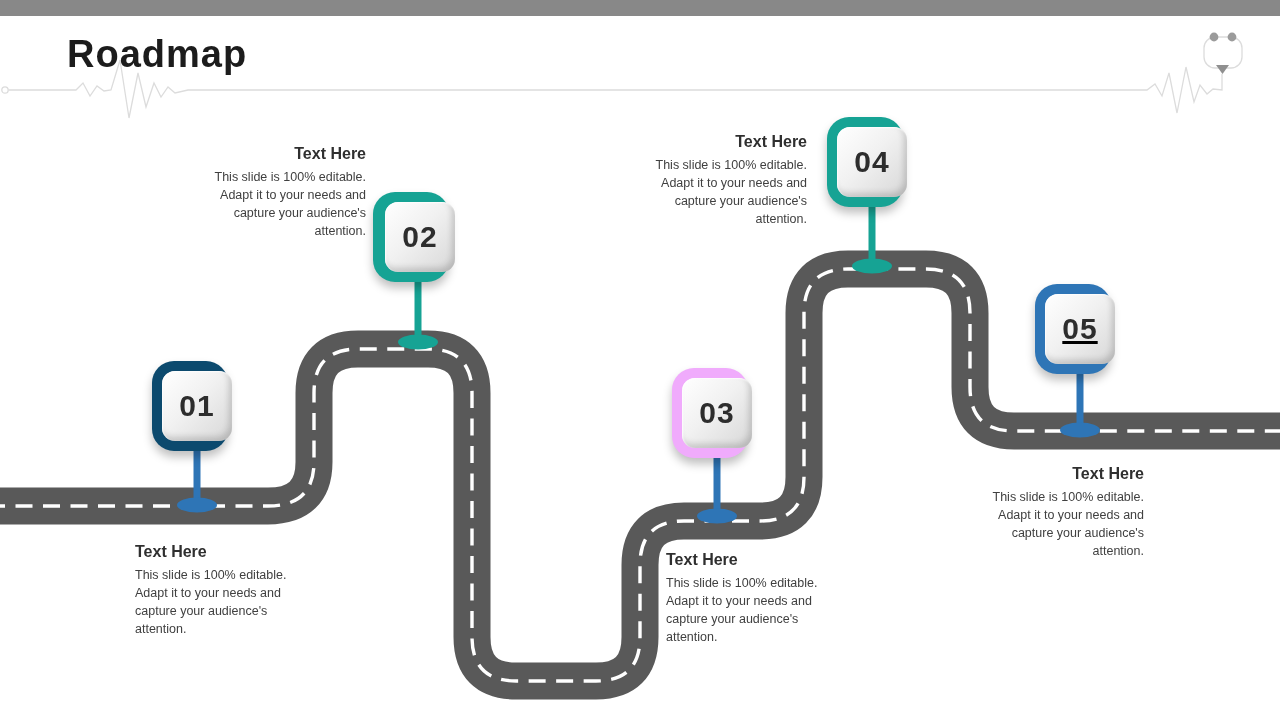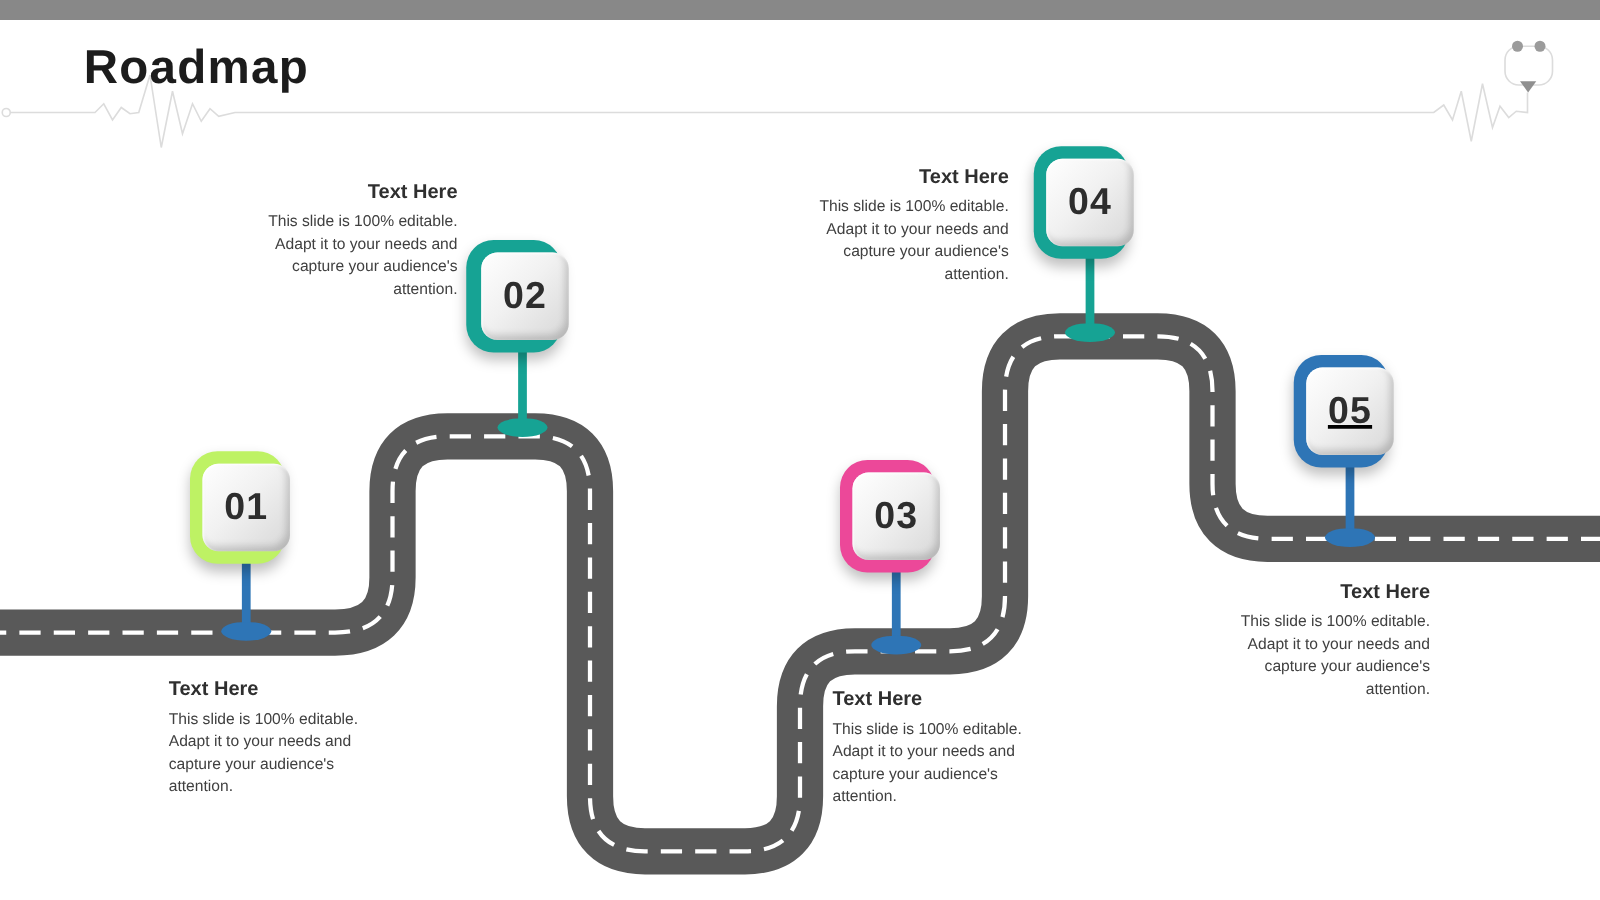--- a/index.html
+++ b/index.html
@@ -79,27 +79,27 @@
       <ellipse cx="197" cy="489" rx="20" ry="7.5" style="fill: rgb(46, 117, 182);"></ellipse>
       <ellipse cx="418" cy="326" rx="20" ry="7.5" style="fill: rgb(22, 163, 148);"></ellipse>
       <ellipse cx="717" cy="500" rx="20" ry="7.5" style="fill: rgb(46, 117, 182);"></ellipse>
       <ellipse cx="872" cy="250" rx="20" ry="7.5" style="fill: rgb(22, 163, 148);"></ellipse>
       <ellipse cx="1080" cy="414" rx="20" ry="7.5" style="fill: rgb(46, 117, 182);"></ellipse>
     </g>
   </svg>
 
   <h1 class="title">Roadmap</h1>
 
-  <div class="marker m1" style="background: #bef264;">
+  <div class="marker m1" style="background: #0c4a6e;">
     <div class="keycap">01</div>
   </div>
   <div class="marker m2" style="background: rgb(22, 163, 148);">
     <div class="keycap">02</div>
   </div>
-  <div class="marker m3" style="background: #ec4899;">
+  <div class="marker m3" style="background: #f0abfc;">
     <div class="keycap">03</div>
   </div>
   <div class="marker m4" style="background: rgb(22, 163, 148);">
     <div class="keycap">04</div>
   </div>
   <div class="marker m5" style="background: rgb(46, 117, 182); text-decoration: underline;">
     <div class="keycap">05</div>
   </div>
 
   <div class="textblock align-left tb1">

